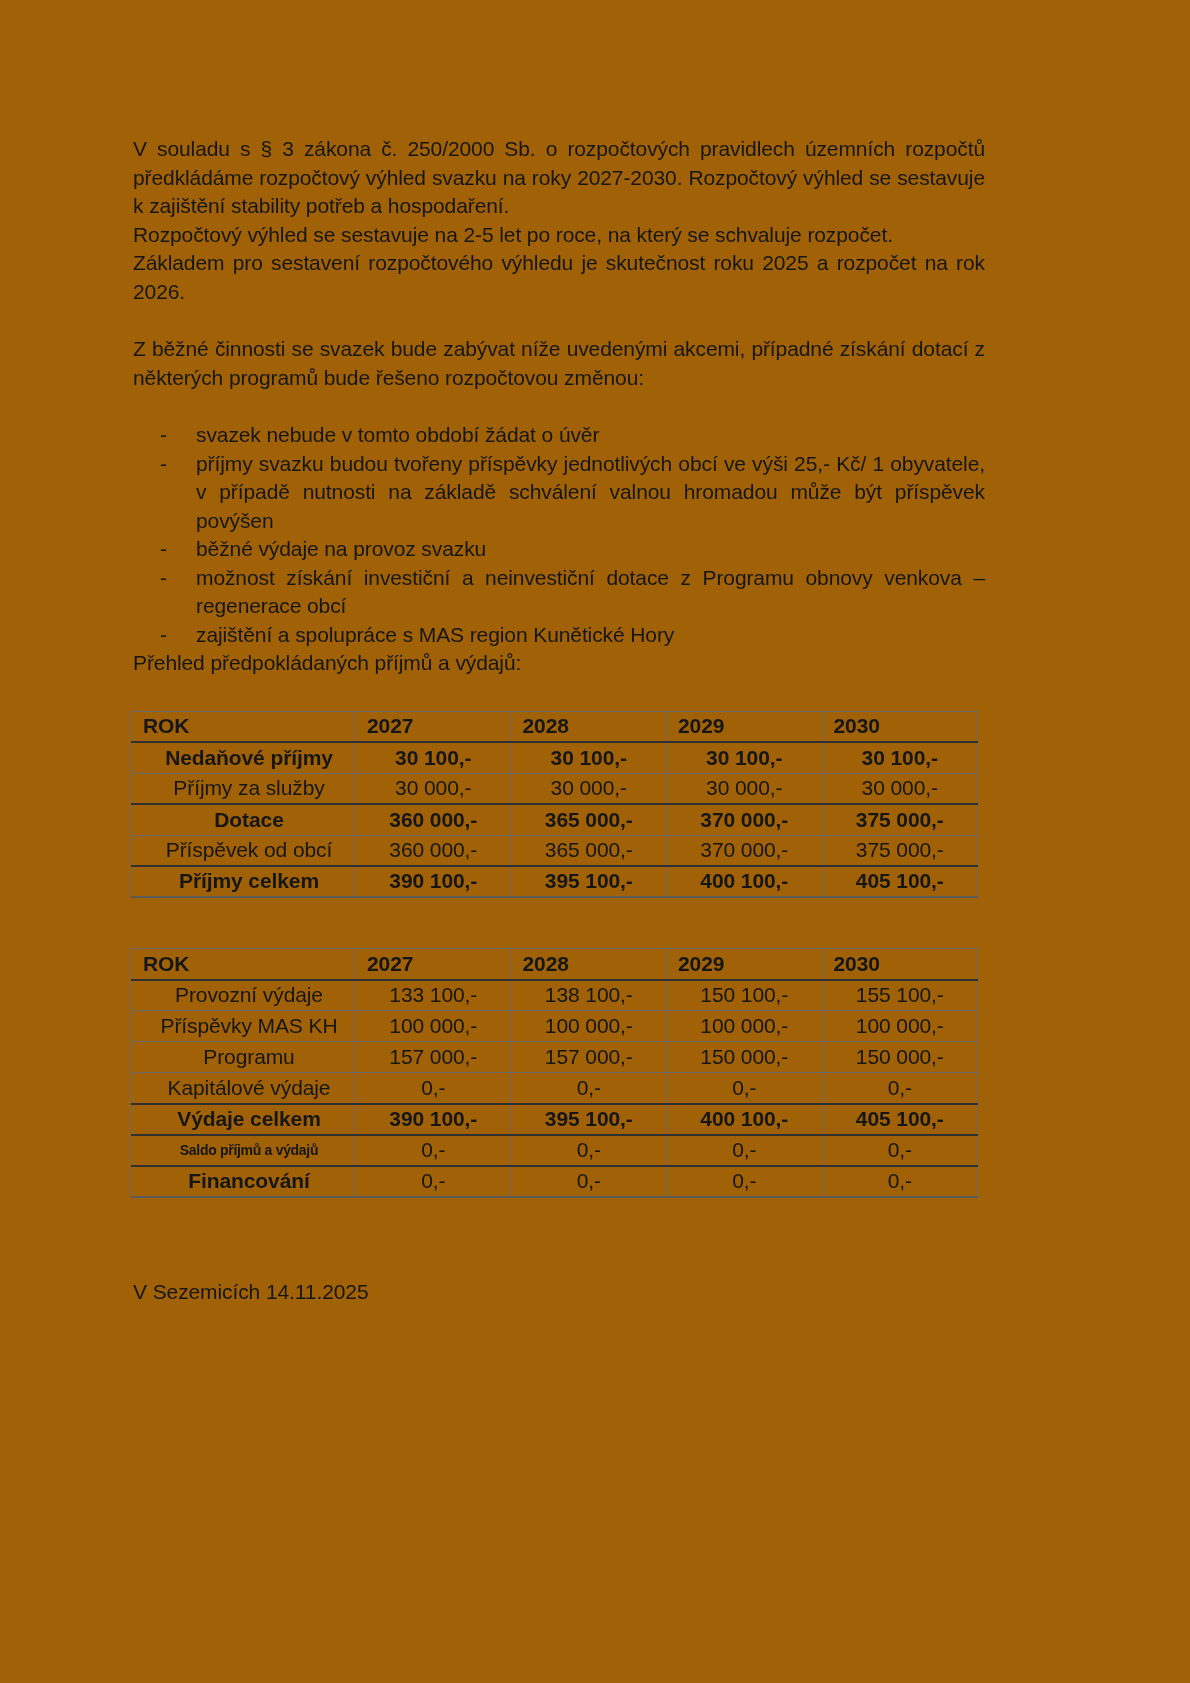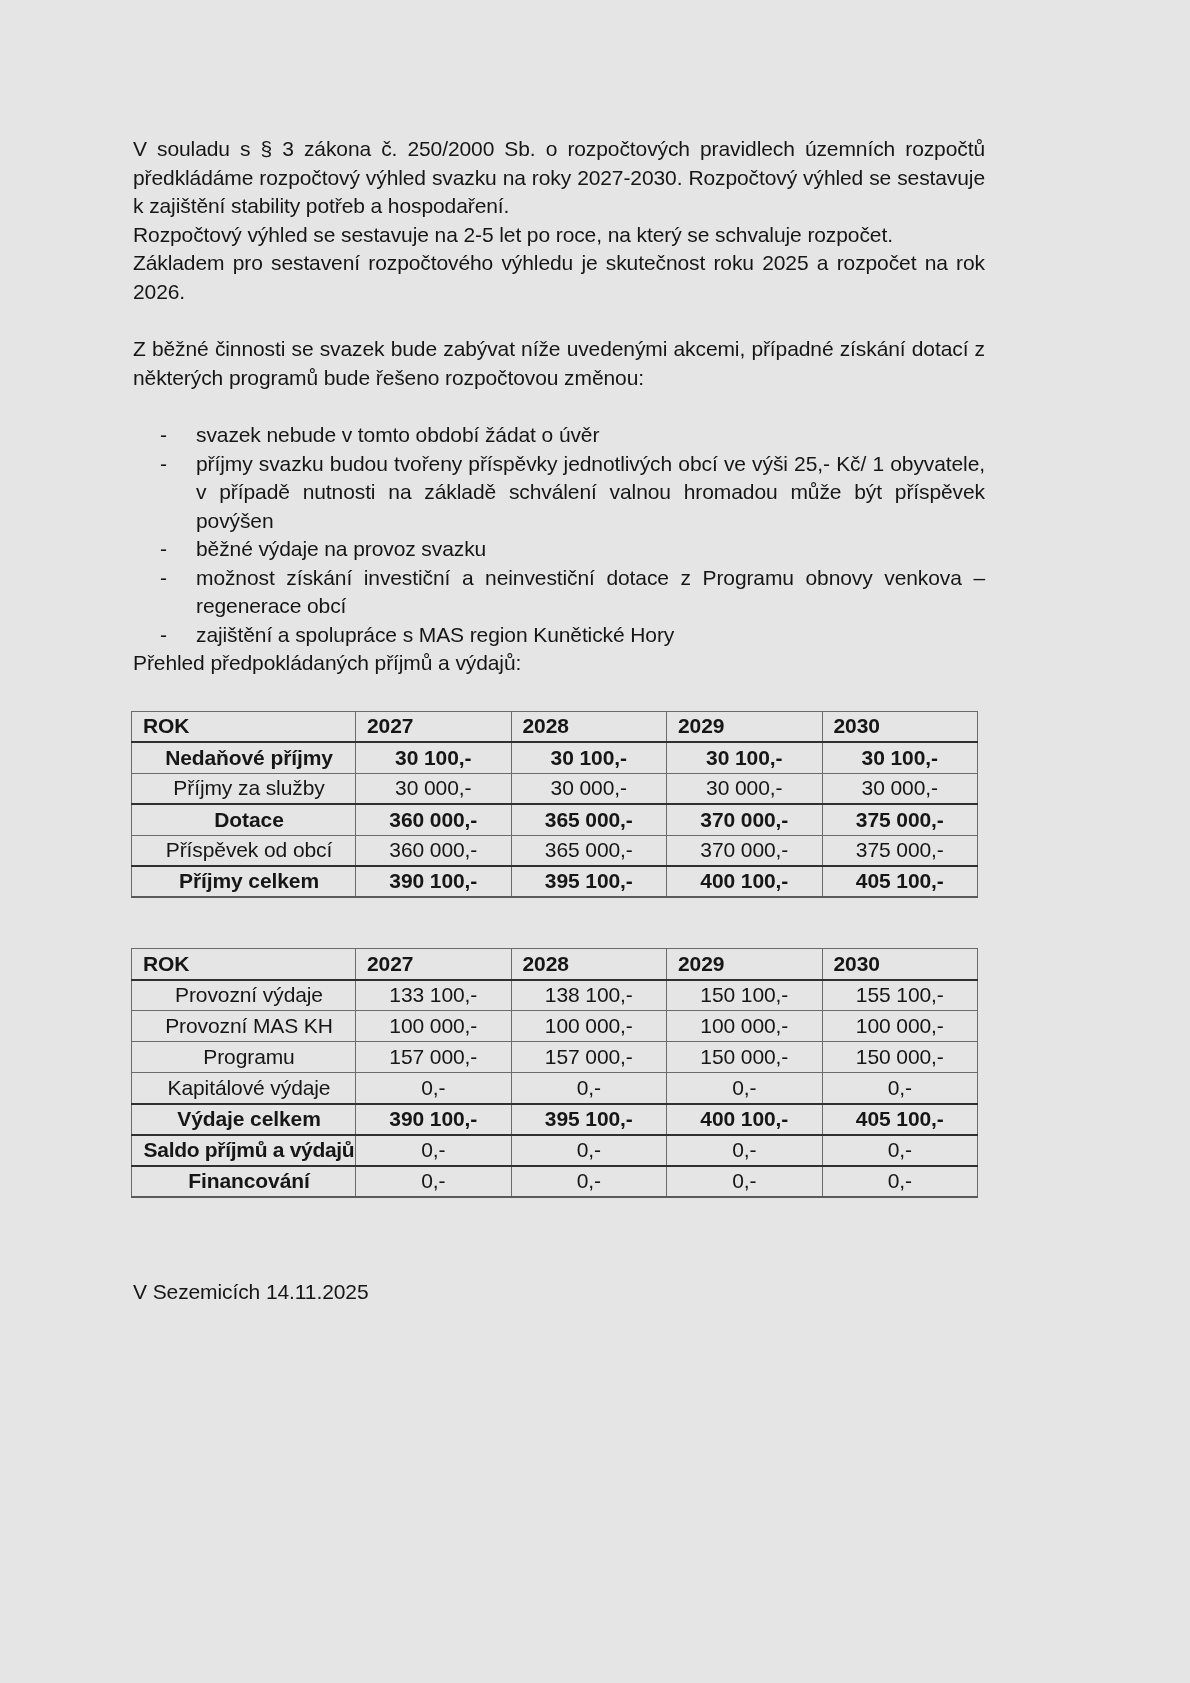--- a/index.html
+++ b/index.html
@@ -5,21 +5,21 @@
   * { margin: 0; padding: 0; box-sizing: border-box; }
   html, body { width: 1190px; height: 1683px; }
   body {
     background: #ffffff;
     color: #161616;
     font-family: "Liberation Sans", "DejaVu Sans", sans-serif;
     font-size: 21px;
     line-height: 28.5px;
     letter-spacing: -0.1px;
   }
-  .page { position: relative; width: 1190px; height: 1683px; background: #e5e5e5; overflow: hidden; }
+  .page { position: relative; width: 1190px; height: 1683px; background: #a16207; overflow: hidden; }
   .content { position: absolute; left: 133px; top: 135px; width: 852px; }
   p { margin: 0; }
   .just { text-align: justify; }
   .gap-top { margin-top: 29px; }
 
   ul.bullets { list-style: none; margin-top: 29px; padding-left: 27px; }
   ul.bullets li { display: flex; }
   ul.bullets .dash { flex: none; width: 36px; }
   ul.bullets .li-text { flex: 1; text-align: justify; }
 
@@ -48,21 +48,21 @@
   .budget-table thead th {
     font-weight: bold;
     text-align: left;
     padding-left: 11px;
     border-bottom: 2.6px solid #303030;
   }
   .budget-table td.label-cell { text-align: center; padding-left: 11px; }
   .budget-table td.value-cell { text-align: center; }
   .budget-table tr.bold-row td { font-weight: bold; }
   .budget-table tr.label-bold td.label-cell { font-weight: bold; }
-  .budget-table tr.small-label td.label-cell { font-weight: bold; font-size: 21px; letter-spacing: -0.3px; }
+  .budget-table tr.small-label td.label-cell { font-weight: bold; font-size: 14px; letter-spacing: -0.3px; }
   .budget-table tr.thick-top td { border-top: 2.6px solid #303030; }
 
   .footer-line { margin-top: 80px; }
 </style>
 </head>
 <body>
 
 <div class="page">
   <div class="content">
 
@@ -158,21 +158,21 @@
         </thead>
         <tbody>
           <tr>
             <td class="label-cell">Provozní výdaje</td>
             <td class="value-cell">133 100,-</td>
             <td class="value-cell">138 100,-</td>
             <td class="value-cell">150 100,-</td>
             <td class="value-cell">155 100,-</td>
           </tr>
           <tr>
-            <td class="label-cell">Provozní MAS KH</td>
+            <td class="label-cell">Příspěvky MAS KH</td>
             <td class="value-cell">100 000,-</td>
             <td class="value-cell">100 000,-</td>
             <td class="value-cell">100 000,-</td>
             <td class="value-cell">100 000,-</td>
           </tr>
           <tr>
             <td class="label-cell">Programu</td>
             <td class="value-cell">157 000,-</td>
             <td class="value-cell">157 000,-</td>
             <td class="value-cell">150 000,-</td>

